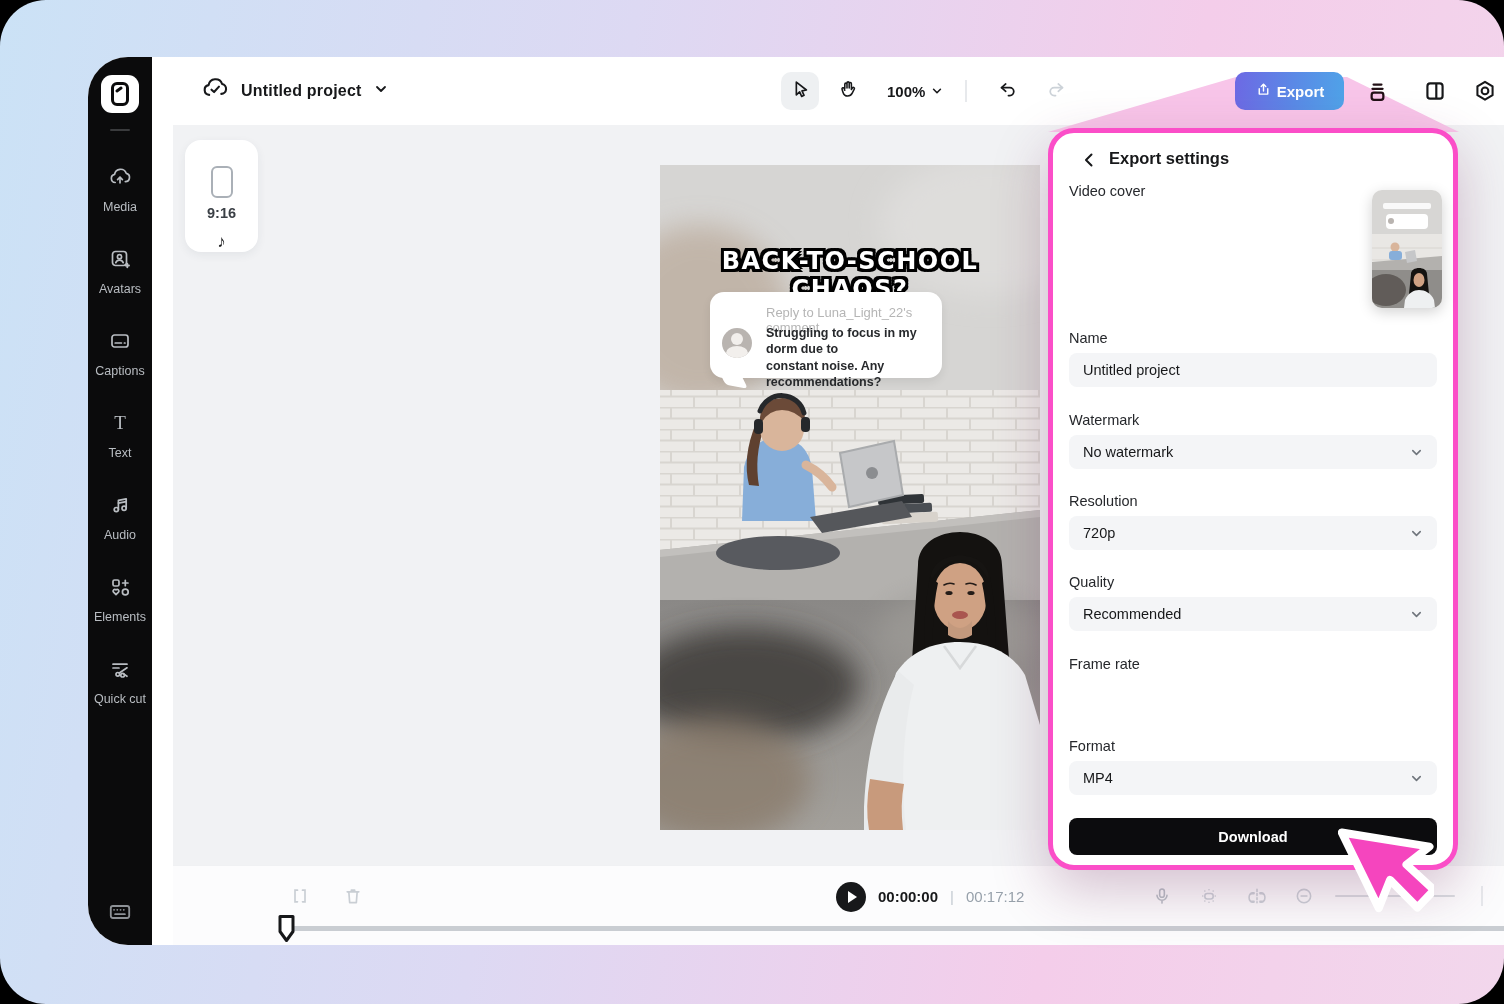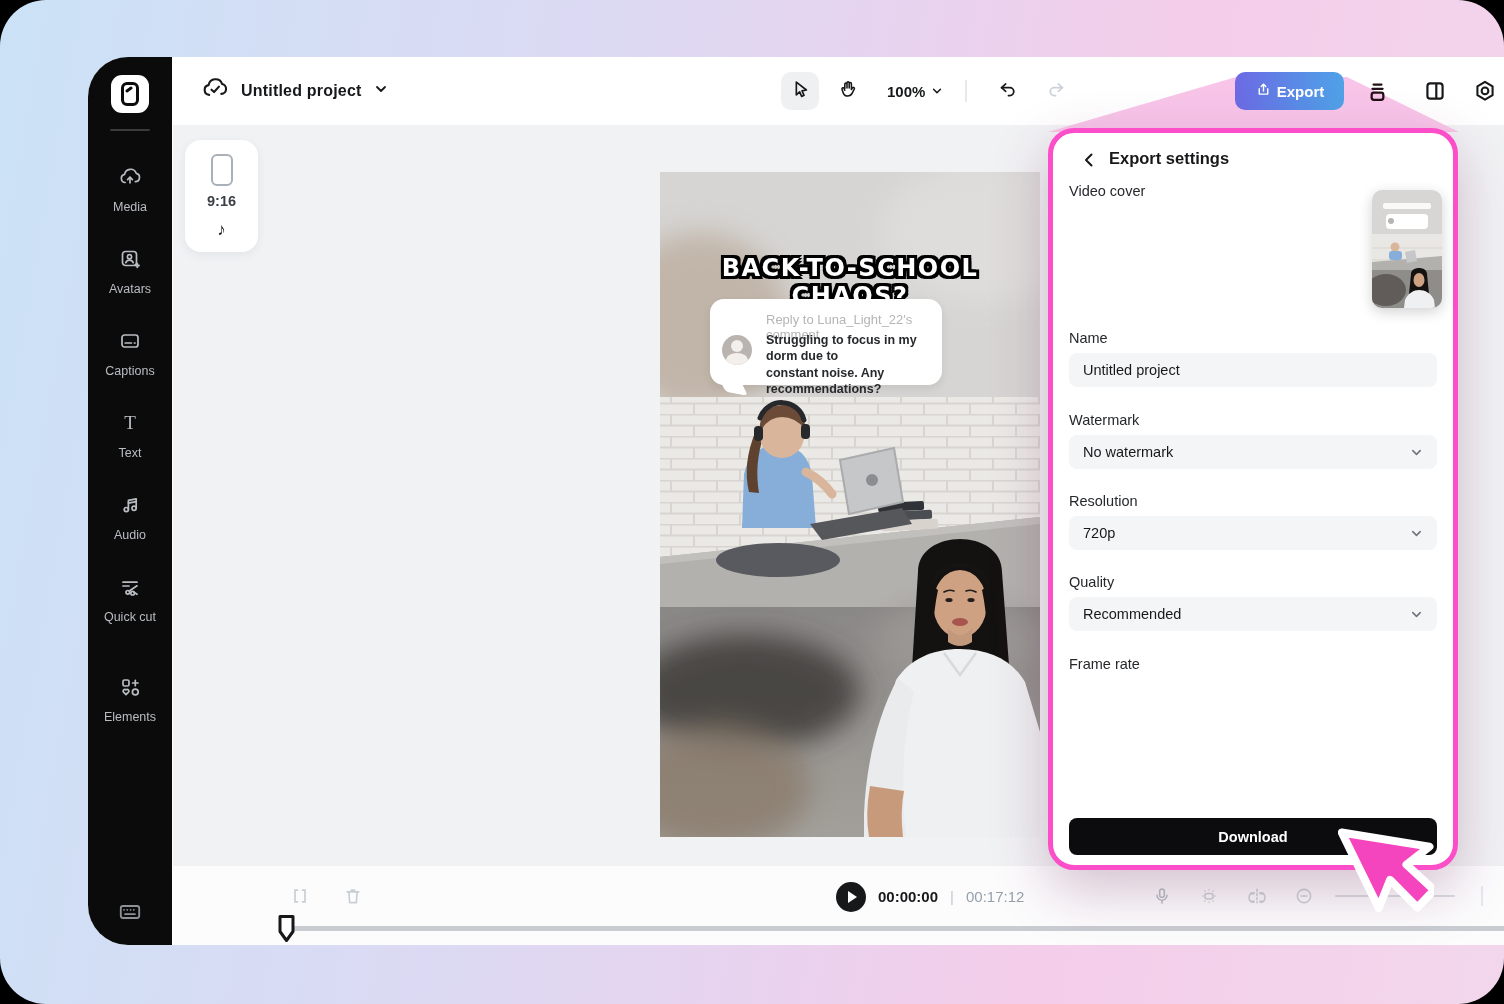--- a/index.html
+++ b/index.html
@@ -4,21 +4,21 @@
 <style>
   * { margin:0; padding:0; box-sizing:border-box; }
   html,body { width:1504px; height:1004px; background:#000; font-family:"Liberation Sans","DejaVu Sans",sans-serif; overflow:hidden; }
   .page { position:absolute; inset:0; border-radius:46px; overflow:hidden;
           background:linear-gradient(100deg,#cbe2f6 0%,#ddd9f3 38%,#f4cdea 72%,#f2d7ec 100%); }
 
   
   .app { position:absolute; left:88px; top:57px; right:0; bottom:59px; background:#fff; border-radius:40px 0 0 40px; }
 
   
-  .sidebar { position:absolute; left:0; top:0; bottom:0; width:84px; background:#0b0b0c; border-radius:40px 0 0 40px; }
+  .sidebar { position:absolute; left:0; top:0; bottom:0; width:64px; background:#0b0b0c; border-radius:40px 0 0 40px; }
   .logo { position:absolute; top:18px; left:50%; transform:translateX(-50%); width:38px; height:38px; background:#fff; border-radius:11px; display:flex; align-items:center; justify-content:center; }
   .logo-glyph { width:18px; height:24px; border:3.5px solid #0b0b0c; border-radius:6px; position:relative; }
   .logo-glyph::after { content:""; position:absolute; left:1px; top:3px; width:8px; height:3px; background:#0b0b0c; border-radius:2px; transform:rotate(-35deg); }
   .side-divider { position:absolute; top:72px; left:22px; right:22px; height:2px; background:#3a3b3d; border-radius:2px; }
   .side-items { position:absolute; top:102px; left:0; right:0; display:flex; flex-direction:column; align-items:center; }
   .side-item { height:82px; width:100%; display:flex; flex-direction:column; align-items:center; justify-content:flex-start; padding-top:6px; cursor:pointer; }
   .side-item svg { flex:none; }
   .side-label { margin-top:5px; font-size:12.5px; color:#b9bdc2; text-align:center; line-height:1.45; }
   .kbd-btn { position:absolute; bottom:16px; left:50%; transform:translateX(-50%); }
   .collapse-tab { position:absolute; left:85px; top:416px; width:13px; height:72px; background:#262728; border-radius:0 10px 10px 0; display:flex; align-items:center; justify-content:center; color:#8d9196; font-size:11px; }
@@ -54,26 +54,26 @@
   .ep-box { height:34px; background:#f4f5f7; border-radius:8px; display:flex; align-items:center; padding:0 14px; font-size:14.5px; color:#17181a; }
   .ep-box input { border:none; background:transparent; outline:none; font:inherit; color:#17181a; width:100%; }
   .ep-box .chev { margin-left:auto; display:flex; }
   .f0{top:197px}.f1{top:279px}.f2{top:360px}.f3{top:441px}.f4{top:523px}.f5{top:605px}
   .dl-btn { position:absolute; left:16px; top:685px; width:368px; height:37px; background:#0c0c0e; border:none; cursor:pointer;
             border-radius:8px; color:#fff; font-size:14.5px; font-weight:600; font-family:inherit; }
 
   
   .canvas { position:absolute; left:85px; right:0; top:68px; bottom:80px; background:#f1f2f4; }
   .ratio-card { position:absolute; left:12px; top:15px; width:73px; height:112px; background:#fff; border-radius:16px;
-                box-shadow:0 3px 10px rgba(40,50,70,.07); display:flex; flex-direction:column; align-items:center; padding-top:14px; cursor:pointer; }
+                box-shadow:0 3px 10px rgba(40,50,70,.07); display:flex; flex-direction:column; align-items:center; padding-top:26px; cursor:pointer; }
   .phone-glyph { width:22px; height:32px; border:2.5px solid #aab0b7; border-radius:6px; }
   .ratio-text { margin-top:7px; font-size:14.5px; font-weight:600; color:#3a3f45; }
   .tiktok-glyph { margin-top:12px; font-size:17px; font-weight:bold; color:#17181a; line-height:1; }
 
-  .video { position:absolute; left:487px; top:40px; width:380px; height:665px; overflow:hidden; background:#d7d6d4;margin-top:7px; }
+  .video { position:absolute; left:487px; top:40px; width:380px; height:665px; overflow:hidden; background:#d7d6d4; }
   .video-title { position:absolute; top:82px; left:0; right:0; text-align:center; font-size:24px; font-weight:bold; letter-spacing:1.5px; color:#fff;
                  font-family:"DejaVu Sans",sans-serif;
                  text-shadow:-3px -3px 0 #000,3px -3px 0 #000,-3px 3px 0 #000,3px 3px 0 #000,0 -3px 0 #000,0 3px 0 #000,-3px 0 0 #000,3px 0 0 #000; }
   .comment { position:absolute; left:50px; top:127px; width:232px; height:86px; background:#fff; border-radius:14px; box-shadow:0 4px 10px rgba(0,0,0,.08); }
   .comment::after { content:""; position:absolute; left:12px; bottom:-9px; width:20px; height:20px; background:#fff; border-radius:4px; transform:skewX(35deg) rotate(12deg); }
   .c-avatar { position:absolute; left:12px; top:36px; width:30px; height:30px; border-radius:50%; background:#b9b4b0; overflow:hidden; }
   .c-avatar::before { content:""; position:absolute; left:9px; top:5px; width:12px; height:12px; border-radius:50%; background:#f2efec; }
   .c-avatar::after { content:""; position:absolute; left:4px; top:18px; width:22px; height:14px; border-radius:50%; background:#f2efec; }
   .c-reply { position:absolute; left:56px; top:13px; font-size:13px; color:#b5b5b5; }
   .c-body { position:absolute; left:56px; top:33px; font-size:12.5px; font-weight:600; color:#27292c; line-height:1.3; }
@@ -143,38 +143,38 @@
         </div>
         <div class="side-item">
           <span><svg width="24" height="24" viewBox="0 0 24 24" fill="none" stroke="#b9bdc2" stroke-width="1.7" stroke-linecap="round" stroke-linejoin="round">
                 <circle cx="8.3" cy="16.6" r="2.1"></circle>
                 <circle cx="16.1" cy="15.2" r="2.1"></circle>
                 <path d="M10.4 16.6V7.4l7.8-1.6v9.4"></path>
                 <path d="M10.4 10.2l7.8-1.6"></path>
               </svg></span>
           <span class="side-label">Audio</span>
         </div>
+        <div class="side-item">
+          <span><svg width="24" height="24" viewBox="0 0 24 24" fill="none" stroke="#b9bdc2" stroke-width="1.7" stroke-linecap="round" stroke-linejoin="round">
+                <rect x="5" y="5" width="6" height="6" rx="1.5"></rect>
+                <path d="M17.3 5.3v5.4M14.6 8h5.4"></path>
+                <path d="M8 19.5l-2.5-2.3a1.7 1.7 0 0 1 2.5-2.3 1.7 1.7 0 0 1 2.5 2.3z"></path>
+                <circle cx="17.3" cy="17" r="2.9"></circle>
+              </svg></span>
+          <span class="side-label">Elements</span>
+        </div>
         <div class="side-item" style="height:100px">
           <span><svg width="24" height="24" viewBox="0 0 24 24" fill="none" stroke="#b9bdc2" stroke-width="1.7" stroke-linecap="round" stroke-linejoin="round">
                 <path d="M5 7.2h14"></path>
                 <path d="M5 11h6"></path>
                 <circle cx="9.8" cy="17.3" r="1.8"></circle>
                 <circle cx="14.6" cy="18.2" r="1.8"></circle>
                 <path d="M11.3 16l7.7-5.2M15.6 16.9 19 19.3"></path>
               </svg></span>
           <span class="side-label">Quick cut</span>
-        </div>
-        <div class="side-item">
-          <span><svg width="24" height="24" viewBox="0 0 24 24" fill="none" stroke="#b9bdc2" stroke-width="1.7" stroke-linecap="round" stroke-linejoin="round">
-                <rect x="5" y="5" width="6" height="6" rx="1.5"></rect>
-                <path d="M17.3 5.3v5.4M14.6 8h5.4"></path>
-                <path d="M8 19.5l-2.5-2.3a1.7 1.7 0 0 1 2.5-2.3 1.7 1.7 0 0 1 2.5 2.3z"></path>
-                <circle cx="17.3" cy="17" r="2.9"></circle>
-              </svg></span>
-          <span class="side-label">Elements</span>
         </div>
       </div>
       <div class="kbd-btn"><svg width="26" height="26" viewBox="0 0 24 24" fill="none" stroke="#8d9196" stroke-width="1.7" stroke-linecap="round">
             <rect x="3.5" y="6.5" width="17" height="11" rx="2"></rect>
             <path d="M6.5 10h.01M9.5 10h.01M12.5 10h.01M15.5 10h.01M7.5 14h9"></path>
           </svg></div>
     </nav>
     <div class="collapse-tab">›</div>
 
     <header class="topbar">
@@ -452,20 +452,31 @@
           <span class="chev">
               <svg width="13" height="13" viewBox="0 0 14 14" fill="none" stroke="#6f757c" stroke-width="1.7" stroke-linecap="round" stroke-linejoin="round">
                 <path d="M3 5l4 4 4-4"></path>
               </svg>
             </span>
         </div>
       </div>
       <div class="ep-field f4">
         <div class="ep-label">Frame rate</div>
       </div>
+      <div class="ep-field f5">
+        <div class="ep-label">Format</div>
+        <div class="ep-box">
+          <span>MP4</span>
+          <span class="chev">
+              <svg width="13" height="13" viewBox="0 0 14 14" fill="none" stroke="#6f757c" stroke-width="1.7" stroke-linecap="round" stroke-linejoin="round">
+                <path d="M3 5l4 4 4-4"></path>
+              </svg>
+            </span>
+        </div>
+      </div>
 
       <button class="dl-btn">Download</button>
     </section>
 
   </div>
 
   <div class="pink-cursor">
     <svg width="96" height="120" viewBox="0 0 96 120">
       <g transform="translate(14 6) rotate(-22 30 50)">
         <path d="M6 2 L12 86 L33 64 L48 100 L70 90 L54 56 L82 48 Z" fill="#f545be" stroke="#fff" stroke-width="8" stroke-linejoin="round"></path>

